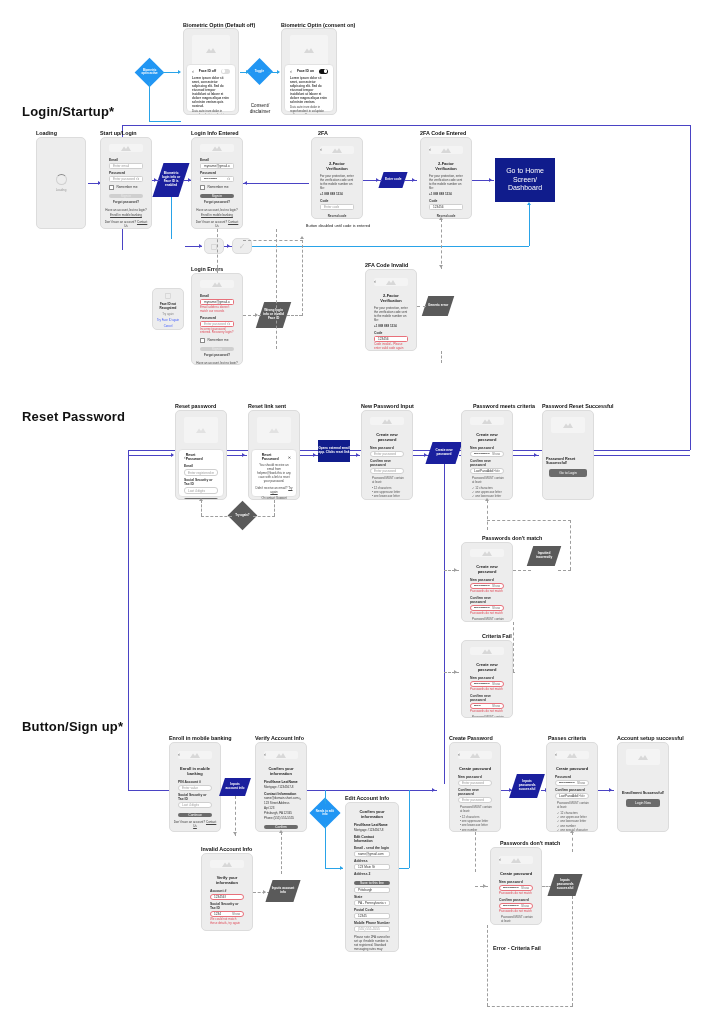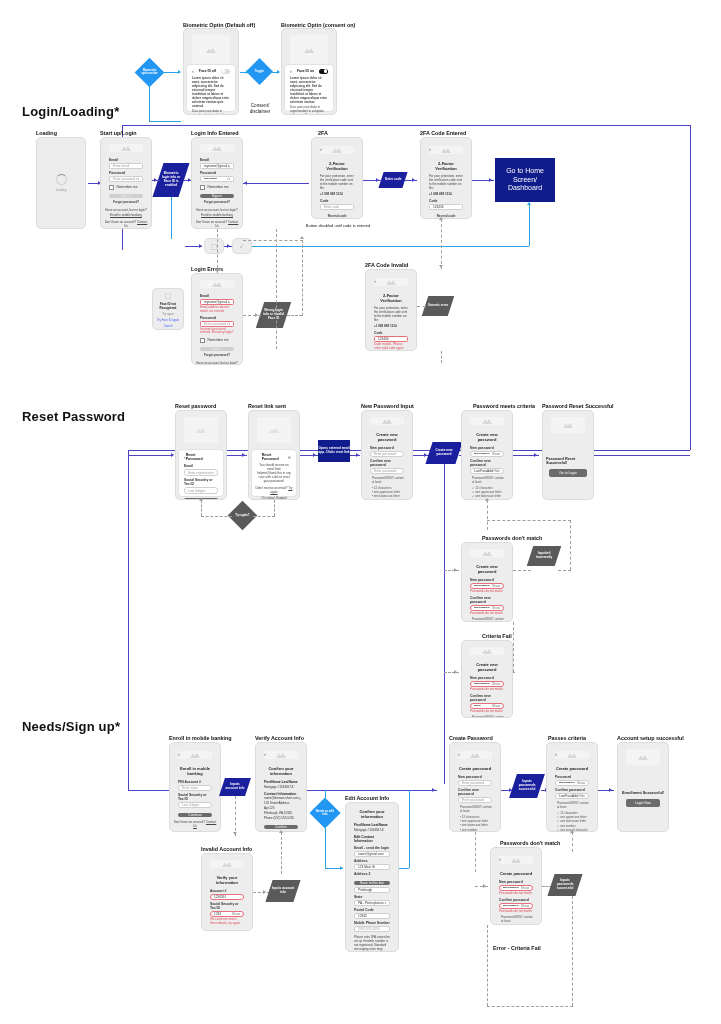--- a/index.html
+++ b/index.html
@@ -83,23 +83,23 @@
   .toggle.on{background:#111;}
   .toggle i{position:absolute;top:.7px;left:.8px;width:3.6px;height:3.6px;border-radius:50%;background:#fff;}
   .toggle.on i{left:4.6px;}
   .rowbetween{display:flex;align-items:center;justify-content:space-between;margin:0 5px;}
 </style>
 </head>
 <body>
 
 <div id="canvas">
 
-  <div class="section-title" style="left:22px;top:104px;">Login/Loading*</div>
+  <div class="section-title" style="left:22px;top:104px;">Login/Startup*</div>
   <div class="section-title" style="left:22px;top:409px;">Reset Password</div>
-  <div class="section-title" style="left:22px;top:719px;">Needs/Sign up*</div>
+  <div class="section-title" style="left:22px;top:719px;">Button/Sign up*</div>
 
   <div class="screen-label" style="left:183px;top:22px;">Biometric Optin (Default off)</div>
   <div class="screen" style="left:183px;top:28px;width:56px;height:87px;">
     <div class="phone-inner">
       <div class="logo-box" style="height:30px;">
           <svg class="logo-mark" viewBox="0 0 24 16">
             <path d="M2 14 L8 5 L12 10 L16 4 L22 14 Z" fill="#999"></path>
           </svg>
         </div>
       <div class="fld-label">Email</div>

